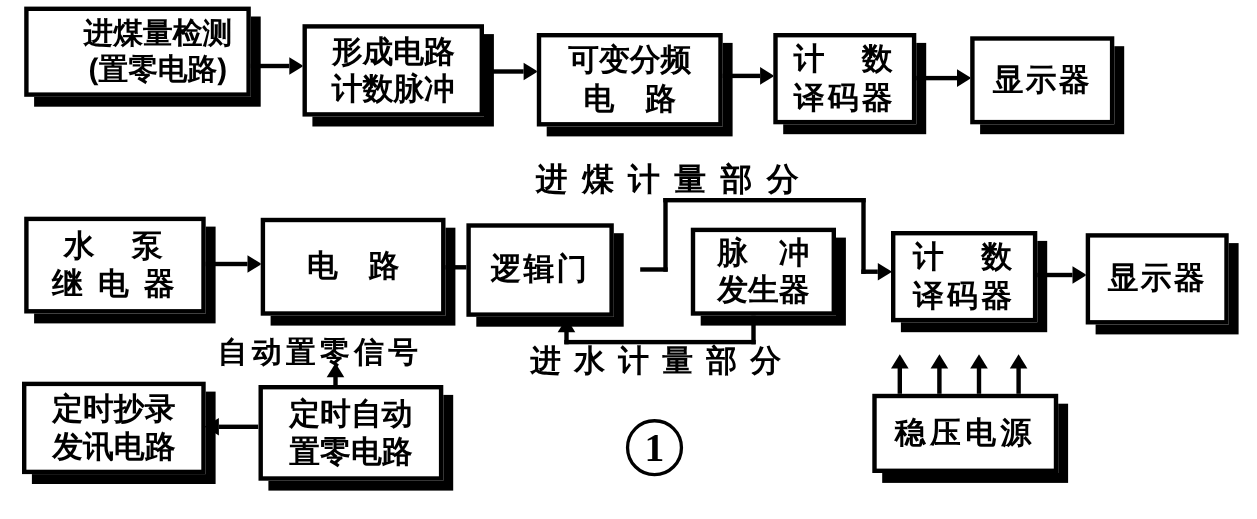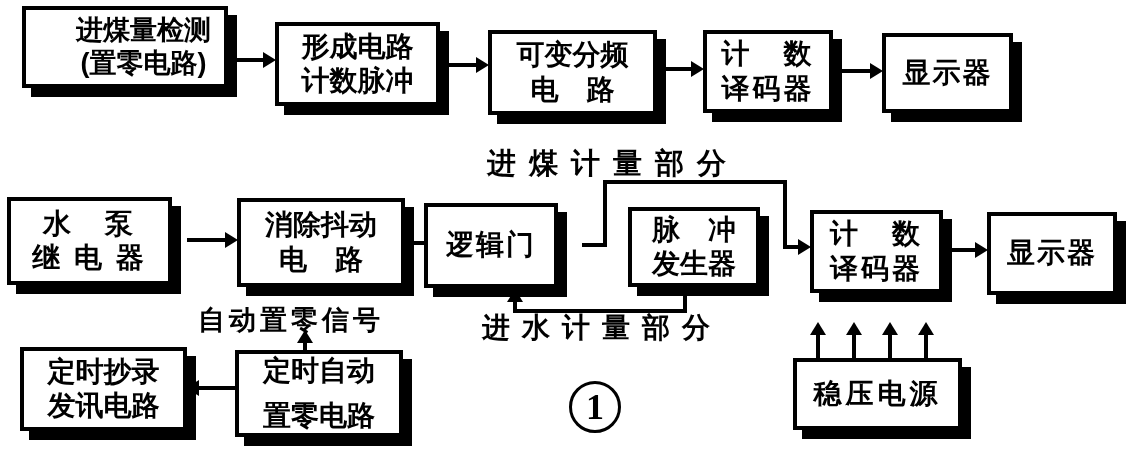--- a/index.html
+++ b/index.html
@@ -15,28 +15,28 @@
     display:flex; flex-direction:column; align-items:center; justify-content:center;
     font-size:28px; font-weight:bold; line-height:1.22; text-align:center;
     white-space:nowrap;
   }
   .box span { display:block; }
   .b1  { left:22px;  top:6px;  width:206px; height:82px; font-size:27px;padding-left:37px; }
   .b2  { left:275px; top:22px;  width:165px; height:84px; }
   .b3  { left:488px; top:30px;  width:169px; height:85px;justify-content:center; }
   .b4  { left:703px; top:30px;  width:130px; height:83px; letter-spacing:3px; }
   .b5  { left:882px; top:33px;  width:131px; height:80px; letter-spacing:2px; }
-  .b6  { left:7px;  top:197px; width:165px; height:88px; letter-spacing:3px; }
+  .b6  { left:22px;  top:197px; width:165px; height:88px; letter-spacing:3px; }
   .b7  { left:237px; top:198px; width:168px; height:89px; }
   .b8  { left:424px; top:203px; width:134px; height:85px; letter-spacing:2px; }
   .b9  { left:628px; top:207px; width:132px; height:80px; }
   .b10 { left:810px; top:210px; width:133px; height:83px; letter-spacing:3px; }
   .b11 { left:987px; top:212px; width:130px; height:83px; letter-spacing:2px; }
   .b12 { left:20px;  top:347px; width:167px; height:84px; }
-  .b13 { left:235px; top:350px; width:168px; height:87px;justify-content:space-between; }
+  .b13 { left:235px; top:350px; width:168px; height:87px; }
   .b14 { left:793px; top:358px; width:169px; height:72px; letter-spacing:4px;justify-content:center; }
   
   .lbl { position:absolute; font-weight:bold; white-space:nowrap; }
   .coal-label  { left:487px; top:128px; font-size:29px; letter-spacing:13px;margin-top:16px; }
   .zero-label  { left:198px; top:302px; font-size:27px; letter-spacing:4px; }
   .water-label { left:482px; top:309px; font-size:28px; letter-spacing:12px; }
   .fig-circle {
     position:absolute; left:569px; top:381px; width:46px; height:46px;
     border:3px solid #000; border-radius:50%;
     display:flex; align-items:center; justify-content:center;
@@ -121,21 +121,20 @@
 
   <div class="lbl coal-label">进煤计量部分</div>
 
   <div class="box b6">
     <span>水　泵</span>
     <span>继 电 器</span>
   </div>
   <div class="arr-r a5"></div>
 
   <div class="box b7">
-    <span>消除抖动</span>
     <span>电　路</span>
   </div>
   <div class="arr-r a6"></div>
 
   <div class="box b8">
     <span>逻辑门</span>
   </div>
 
   <div class="box b9">
     <span>脉　冲</span>

